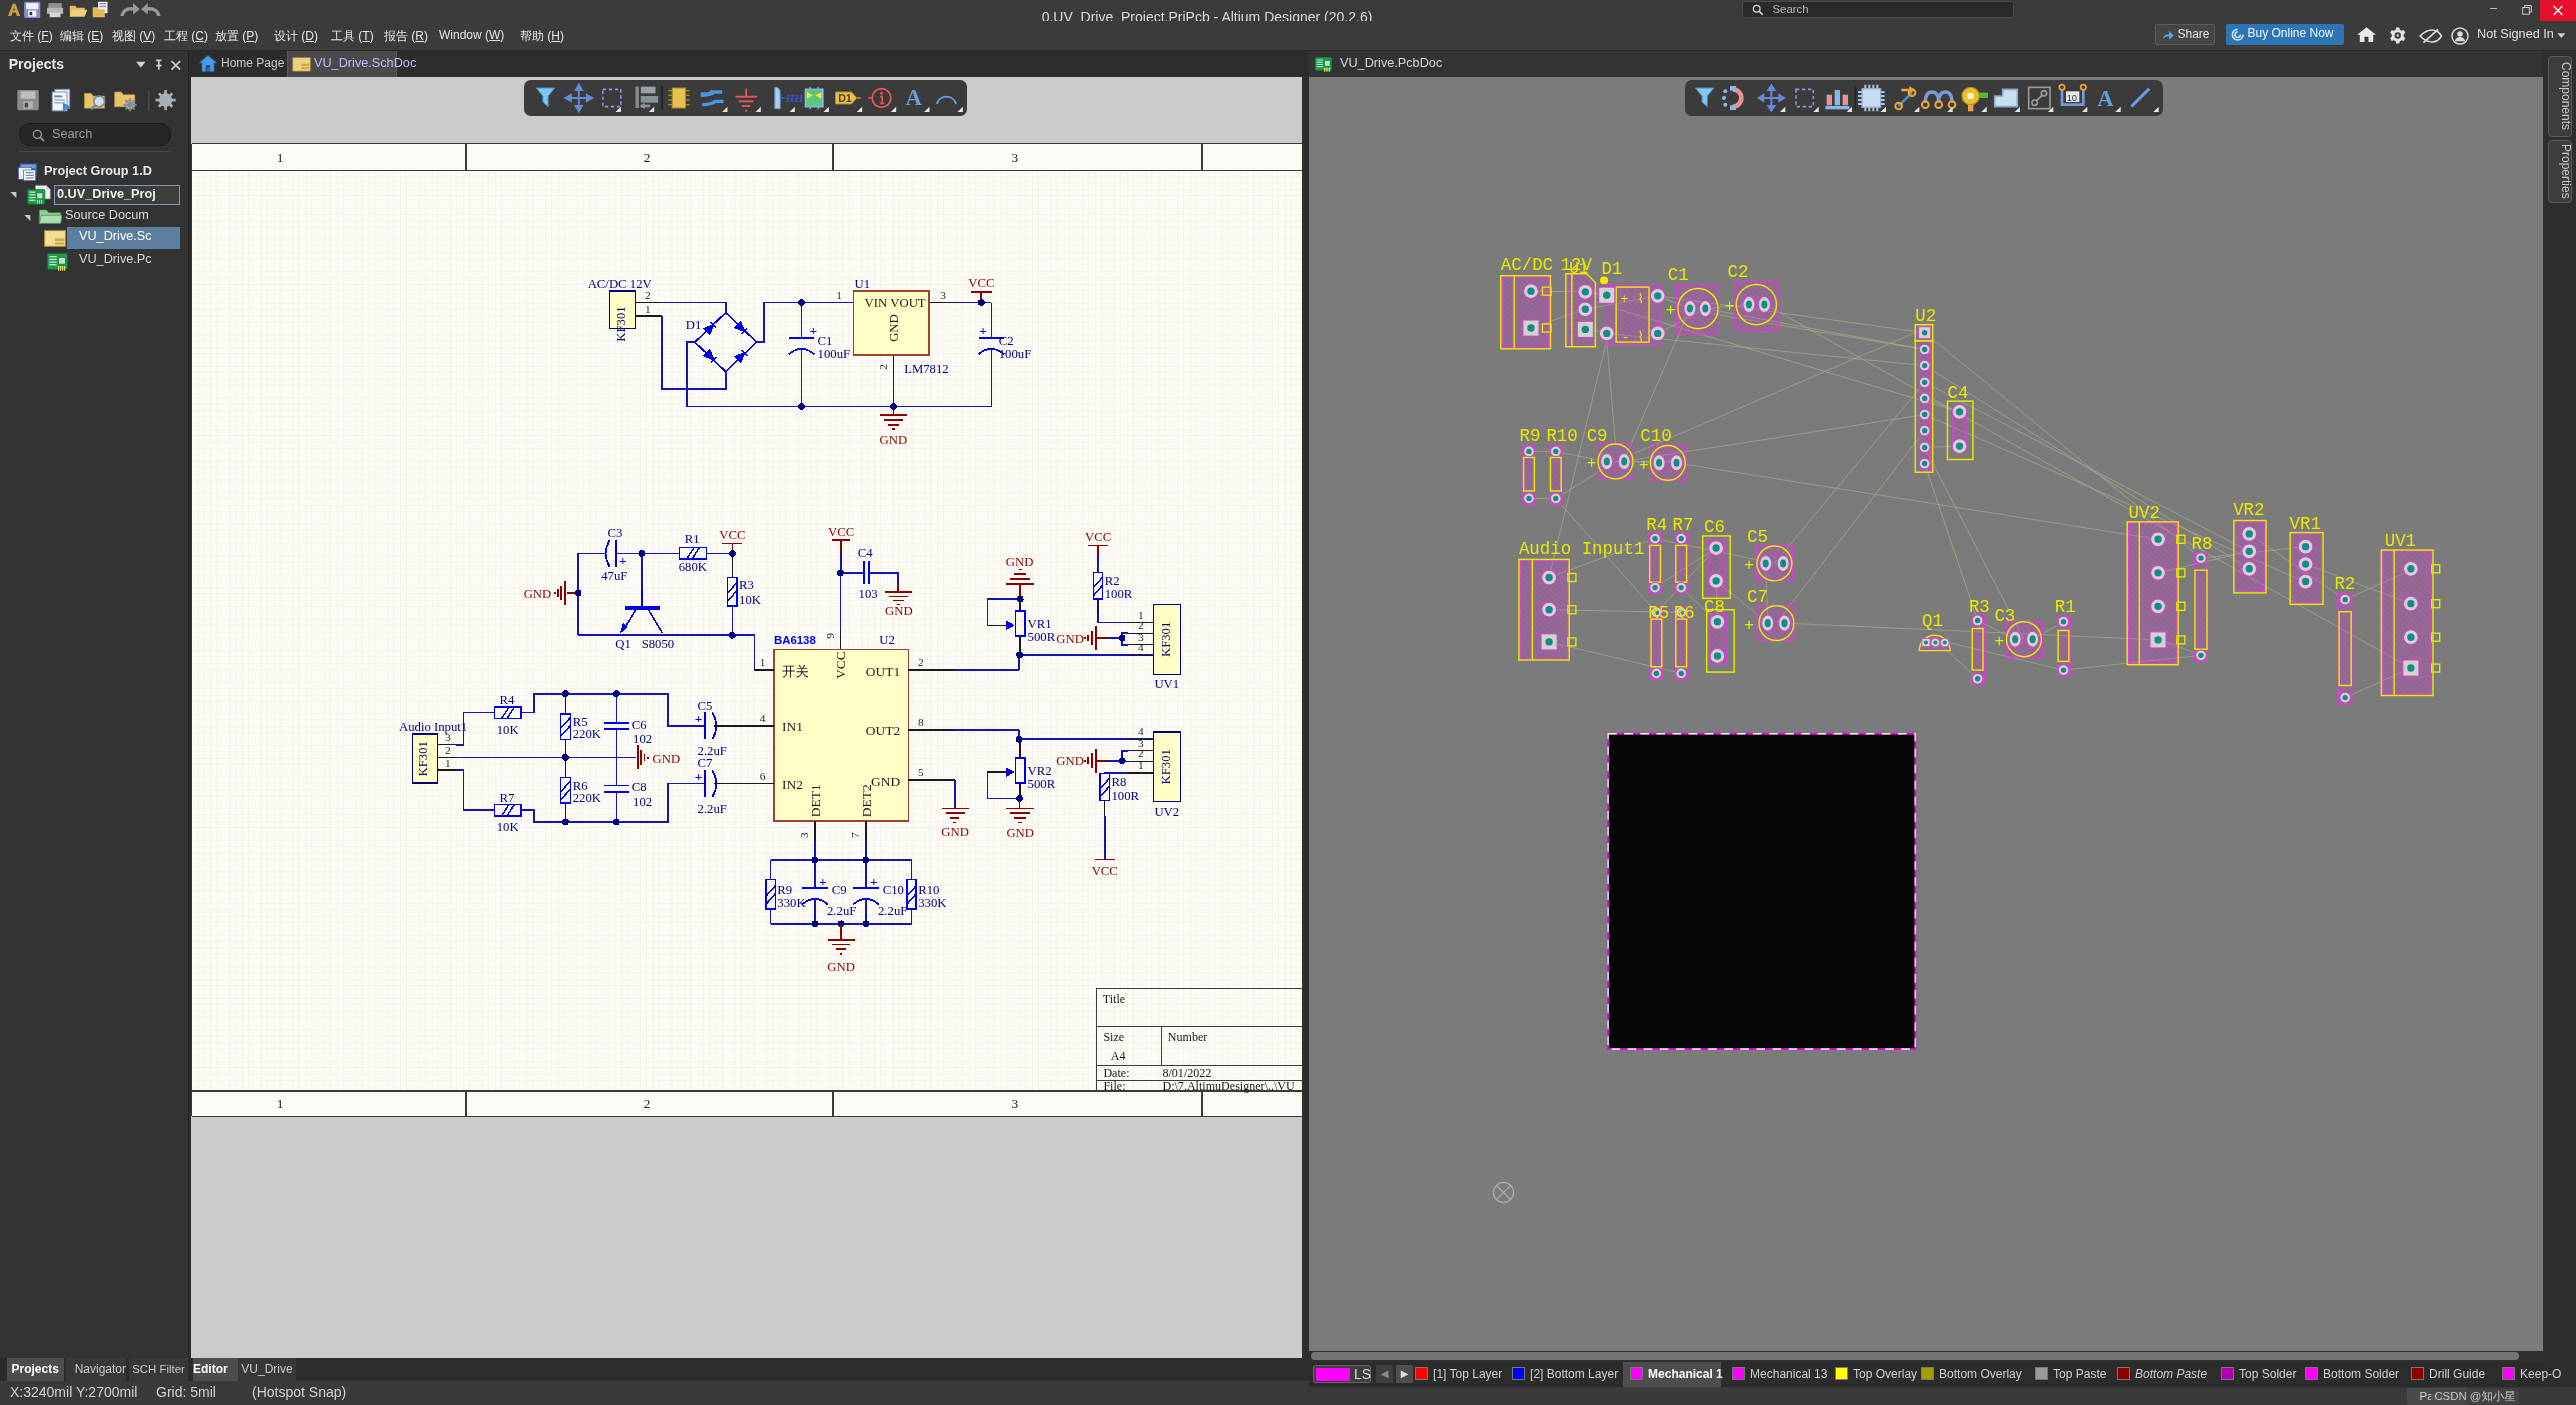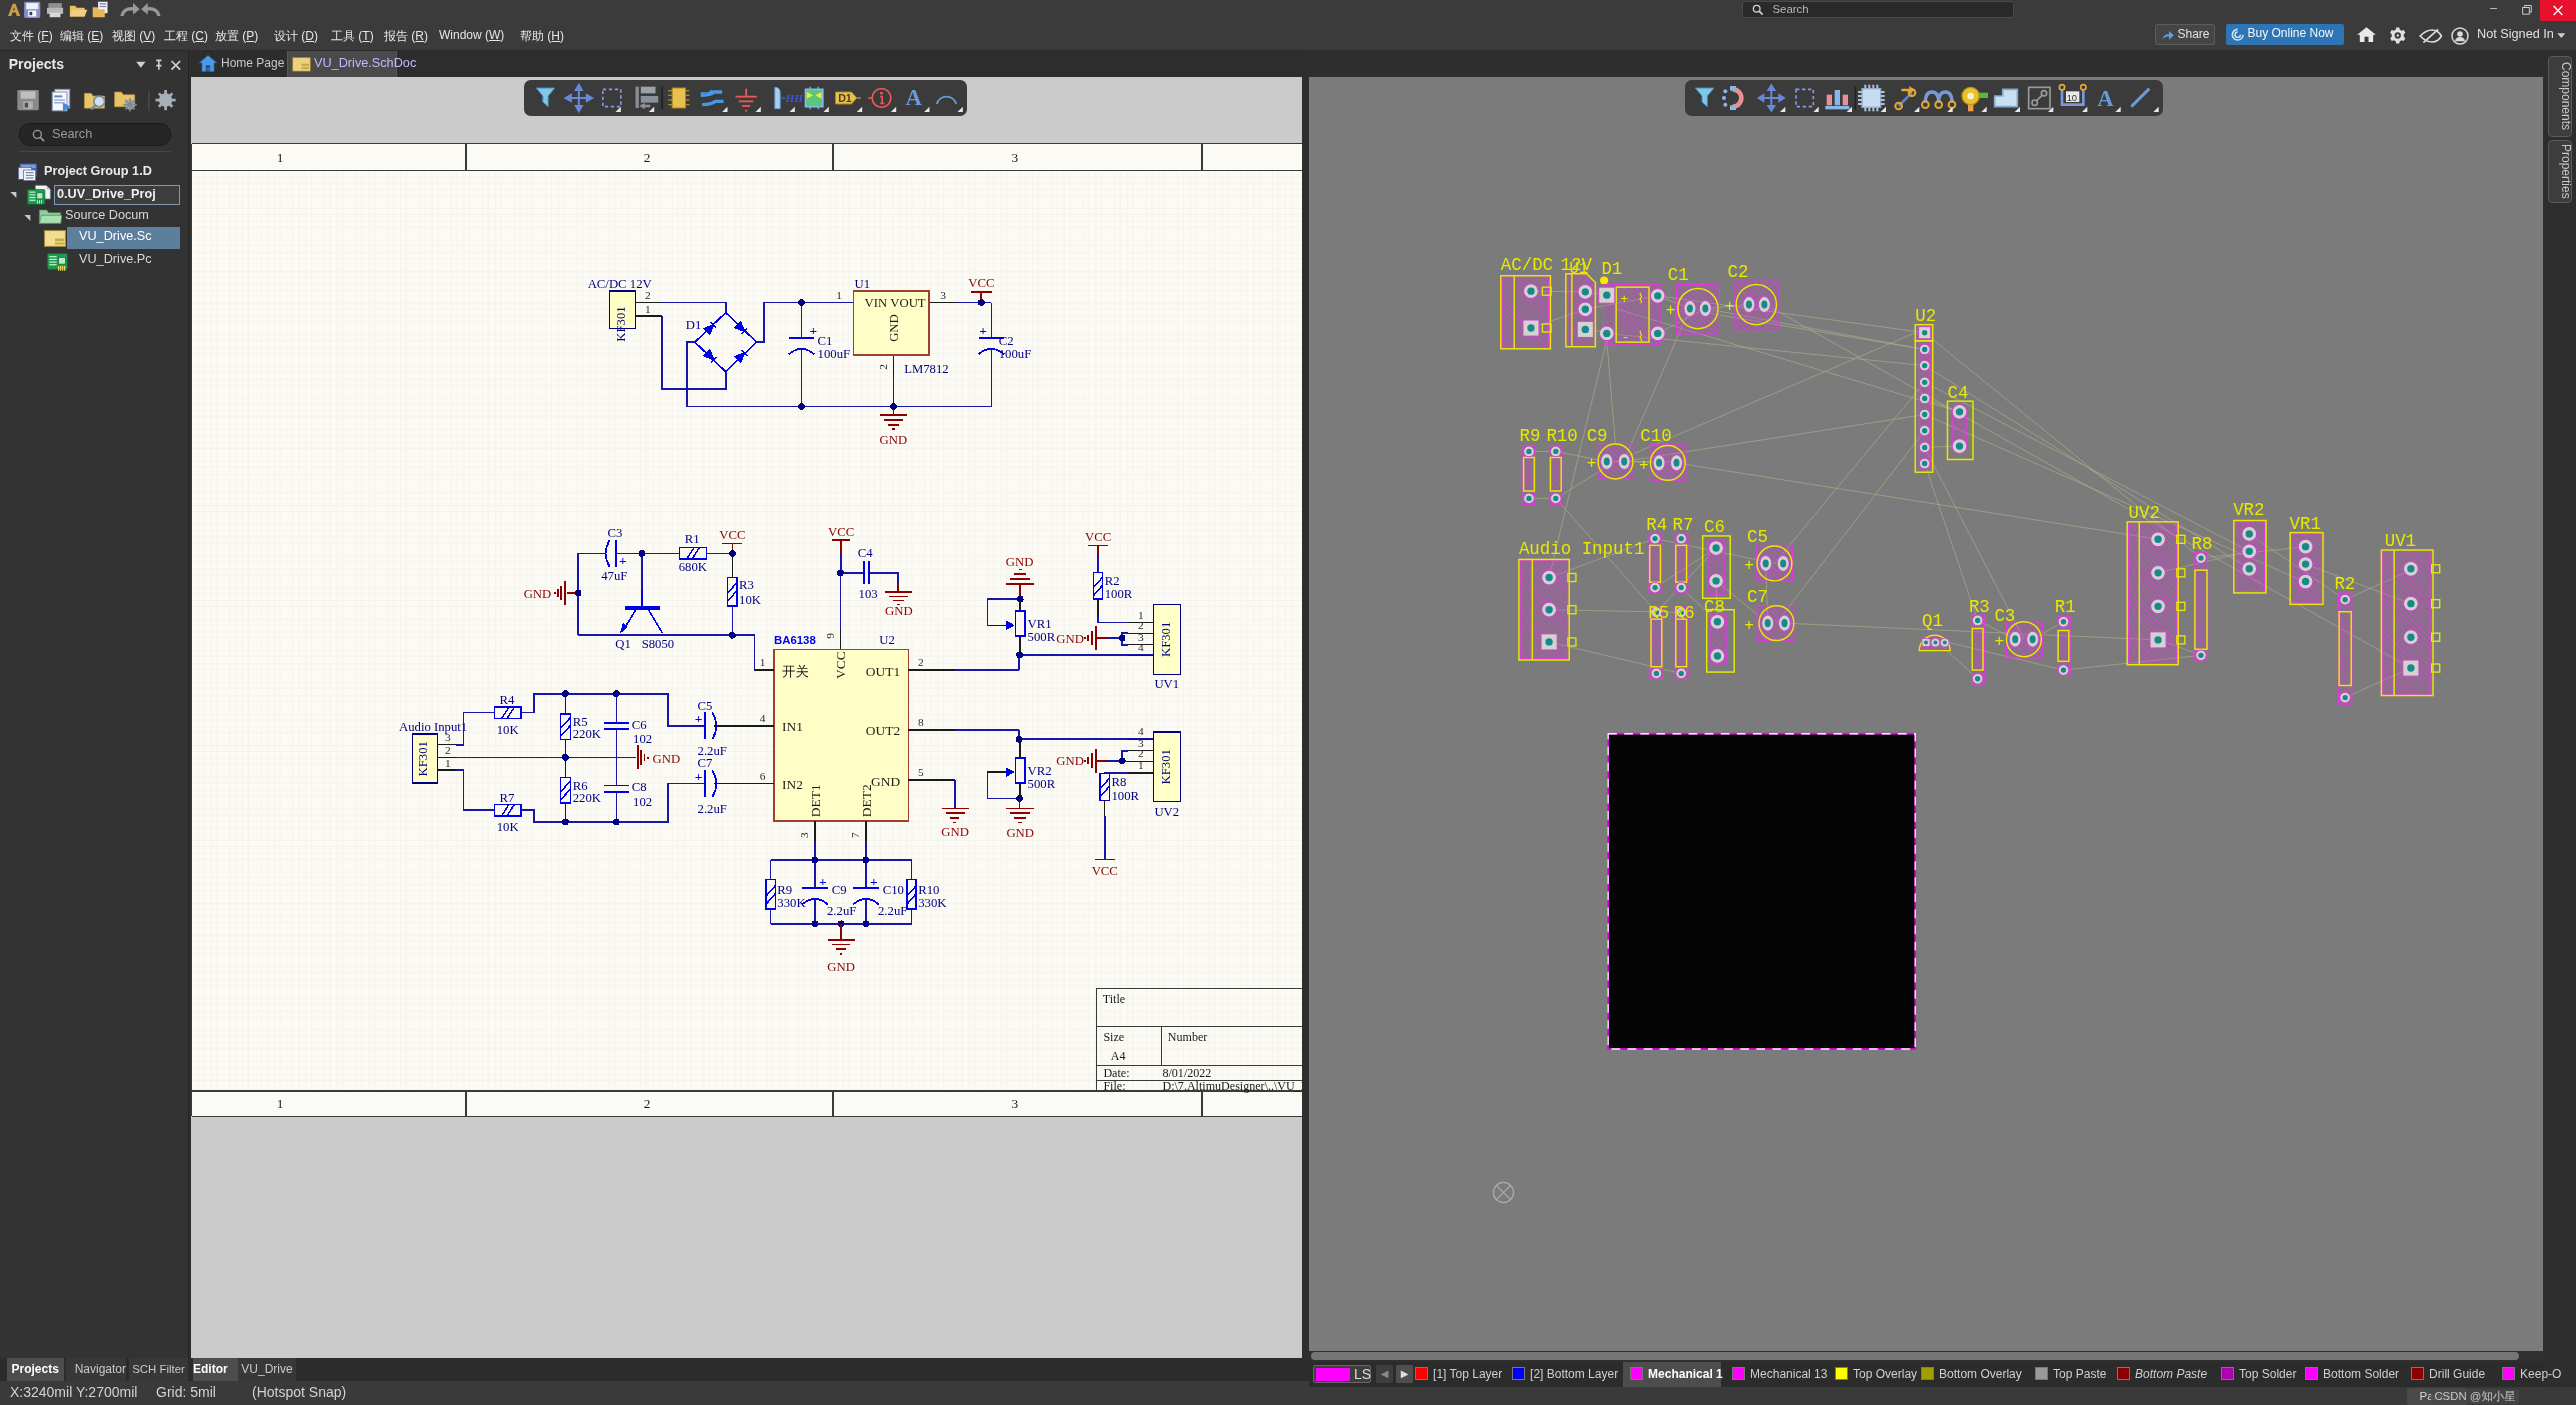--- a/index.html
+++ b/index.html
@@ -49,20 +49,21 @@
       </g>
     <g transform="translate(132,1)">
         <rect x="8" y="0" width="14" height="17" fill="#f4f4f8"></rect>
         <rect x="10" y="2" width="10" height="2" fill="#8090b0"></rect>
         <rect x="10" y="6" width="10" height="2" fill="#8090b0"></rect>
         <path d="M0 23 L0 8 L7 8 L9 11 L18 11 L18 23 Z" fill="#e8b858"></path>
       </g>
     <path d="M173 22 Q176 8 192 9 L192 3 L202 12 L192 20 L192 14 Q180 13 178 22 Z" fill="#989898"></path>
     <path d="M233 22 Q230 8 214 9 L214 3 L204 12 L214 20 L214 14 Q226 13 228 22 Z" fill="#989898"></path>
   </svg>
+  <div class="abs" style="left:0;top:8.7px;width:2414px;text-align:center;font-size:14px;color:#dcdcdc;">0.UV_Drive_Project.PrjPcb - Altium Designer (20.2.6)</div>
   <div class="abs" style="left:1742px;top:1.3px;width:272px;height:17px;background:#2a2a2a;border:0.7px solid #4a4a4a;border-radius:2.7px;">
      <svg class="abs" style="left:9.4px;top:2px" width="12" height="12" viewBox="0 0 18 18">
         <circle cx="7" cy="7" r="5" fill="none" stroke="#cfcfcf" stroke-width="2"></circle>
         <line x1="11" y1="11" x2="16" y2="16" stroke="#cfcfcf" stroke-width="2.5"></line>
       </svg>
      <div class="abs" style="left:29.5px;top:0.7px;color:#b9b9b9;font-size:11.4px;">Search</div>
   </div>
   <div class="abs" style="left:2475px;top:0;width:37px;height:21px;color:#cccccc;text-align:center;font-size:12px;line-height:17.4px;">–</div>
   <div class="abs" style="left:2512px;top:0;width:28px;height:21px;">
     <svg width="28" height="21" viewBox="0 0 42 31">
@@ -960,20 +961,39 @@
   <div class="btab active" style="left:193px;width:49px;padding:0;">Editor</div>
   <div class="btab" style="left:238px;width:58px;padding:0;text-align:center;">VU_Drive</div>
 </div>
 <div id="statusbar">
   <div class="abs" style="left:10px;top:3.4px;">X:3240mil Y:2700mil</div>
   <div class="abs" style="left:156px;top:3.4px;">Grid: 5mil</div>
   <div class="abs" style="left:252px;top:3.4px;">(Hotspot Snap)</div>
 </div>
 
 <div id="pcbpanel">
+  <div id="pcbtabbar">
+    <svg class="abs" style="left:5.4px;top:4.7px" width="20" height="18" viewBox="0 0 36 32">
+      <rect x="2" y="2" width="30" height="24" rx="2" fill="#1f9a50" stroke="#0a6a30"></rect>
+      <g stroke="#d8ffd8" stroke-width="1.6">
+          <line x1="5" y1="7" x2="16" y2="7"></line>
+          <line x1="5" y1="11" x2="16" y2="11"></line>
+          <line x1="5" y1="15" x2="16" y2="15"></line>
+          <line x1="5" y1="19" x2="16" y2="19"></line>
+        </g>
+      <rect x="19" y="8" width="10" height="10" fill="#b8e8c8" stroke="#0a6a30"></rect>
+      <g stroke="#ffe868" stroke-width="1.6">
+          <line x1="19" y1="21" x2="19" y2="28"></line>
+          <line x1="22" y1="21" x2="22" y2="28"></line>
+          <line x1="25" y1="21" x2="25" y2="28"></line>
+          <line x1="28" y1="21" x2="28" y2="28"></line>
+        </g>
+    </svg>
+    <div class="abs" style="left:31px;top:4.7px;color:#d6d6d6;font-size:12.7px;">VU_Drive.PcbDoc</div>
+  </div>
   <div id="pcbcanvas">
     <svg class="abs" style="left:0;top:0" width="1234" height="1274" viewBox="1952 115 1840 1899">
       <defs>
         <pattern id="hatch" width="6" height="6" patternUnits="userSpaceOnUse" patternTransform="rotate(45)">
           <rect width="6" height="6" fill="rgba(216,40,216,0.16)"></rect>
           <line x1="0" y1="0" x2="6" y2="0" stroke="#d944d9" stroke-width="1.7"></line>
         </pattern>
         <g id="padr">
             <circle r="11" fill="#d4d2cf" stroke="#cc44cc" stroke-width="1.5"></circle>
             <circle r="5.5" fill="#17898c"></circle>

